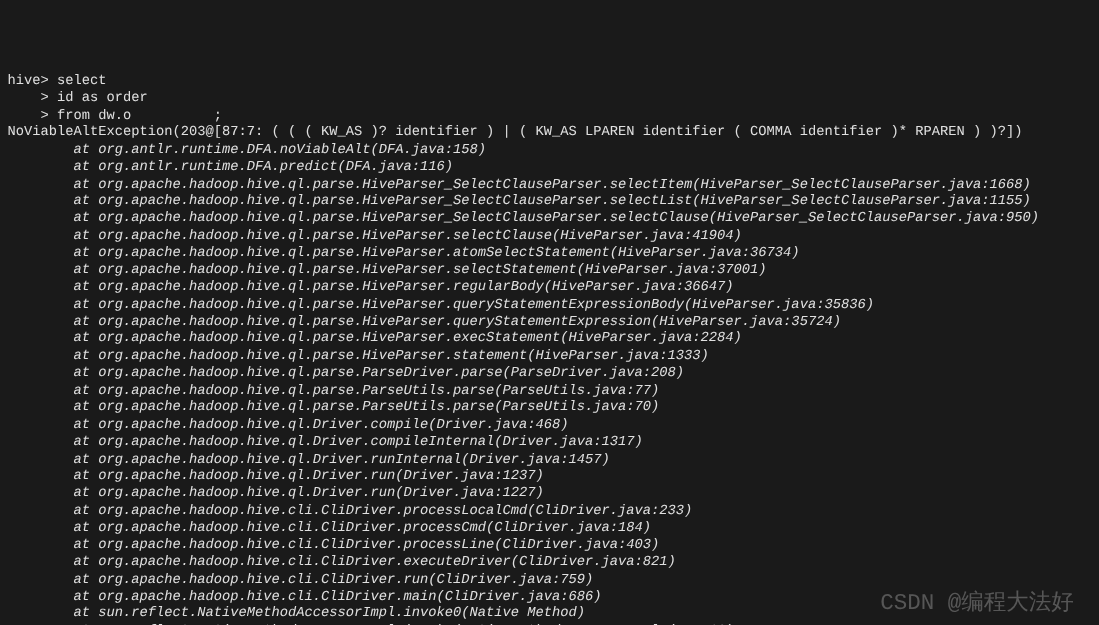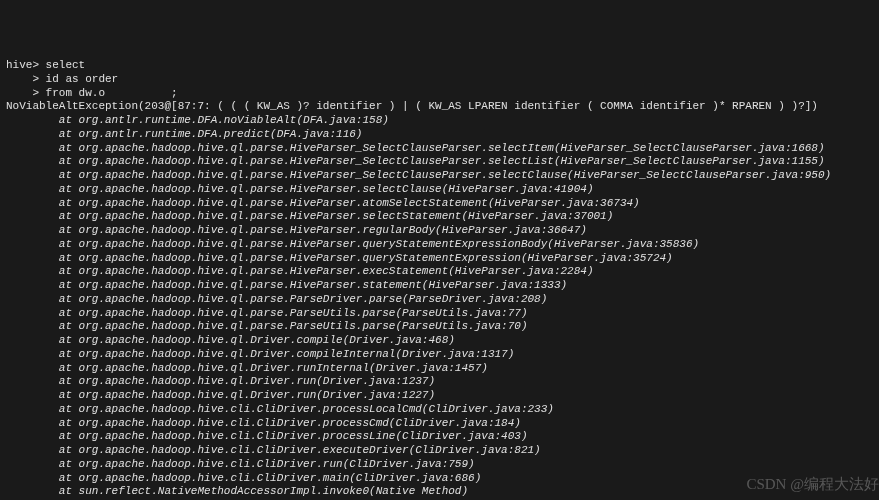--- a/index.html
+++ b/index.html
@@ -13,25 +13,25 @@
       width: 879px;
       height: 500px;
       overflow: hidden;
       white-space: pre;
     }
     .prompt-line { color: #e0e0e0; }
     .exception-line { color: #e0e0e0; }
     .trace-line { color: #e0e0e0; padding-left: 8ch; font-style: italic; }
     .watermark {
       position: fixed;
-      right: 0;
+      right: 20px;
       bottom: 6px;
       color: rgba(200,200,200,0.35);
-      font-size: 15px;
-      font-family: Liberation Serif, serif;
+      font-size: 18px;
+      font-family: Liberation Mono, monospace;
       pointer-events: none;
     }
   </style>
 </head>
 <body>
 
 
 
 <div><div class="prompt-line"><span>hive&gt; </span><span>select</span></div><div class="prompt-line"><span>    &gt; </span><span>id as order</span></div><div class="prompt-line"><span>    &gt; </span><span>from dw.o</span><span>          ;</span></div><div class="exception-line">NoViableAltException(203@[87:7: ( ( ( KW_AS )? identifier ) | ( KW_AS LPAREN identifier ( COMMA identifier )* RPAREN ) )?])</div><div id="trace-container"><div class="trace-line"><span>at </span><span>org.antlr.runtime.DFA.noViableAlt(DFA.java:158)</span></div><div class="trace-line"><span>at </span><span>org.antlr.runtime.DFA.predict(DFA.java:116)</span></div><div class="trace-line"><span>at </span><span>org.apache.hadoop.hive.ql.parse.HiveParser_SelectClauseParser.selectItem(HiveParser_SelectClauseParser.java:1668)</span></div><div class="trace-line"><span>at </span><span>org.apache.hadoop.hive.ql.parse.HiveParser_SelectClauseParser.selectList(HiveParser_SelectClauseParser.java:1155)</span></div><div class="trace-line"><span>at </span><span>org.apache.hadoop.hive.ql.parse.HiveParser_SelectClauseParser.selectClause(HiveParser_SelectClauseParser.java:950)</span></div><div class="trace-line"><span>at </span><span>org.apache.hadoop.hive.ql.parse.HiveParser.selectClause(HiveParser.java:41904)</span></div><div class="trace-line"><span>at </span><span>org.apache.hadoop.hive.ql.parse.HiveParser.atomSelectStatement(HiveParser.java:36734)</span></div><div class="trace-line"><span>at </span><span>org.apache.hadoop.hive.ql.parse.HiveParser.selectStatement(HiveParser.java:37001)</span></div><div class="trace-line"><span>at </span><span>org.apache.hadoop.hive.ql.parse.HiveParser.regularBody(HiveParser.java:36647)</span></div><div class="trace-line"><span>at </span><span>org.apache.hadoop.hive.ql.parse.HiveParser.queryStatementExpressionBody(HiveParser.java:35836)</span></div><div class="trace-line"><span>at </span><span>org.apache.hadoop.hive.ql.parse.HiveParser.queryStatementExpression(HiveParser.java:35724)</span></div><div class="trace-line"><span>at </span><span>org.apache.hadoop.hive.ql.parse.HiveParser.execStatement(HiveParser.java:2284)</span></div><div class="trace-line"><span>at </span><span>org.apache.hadoop.hive.ql.parse.HiveParser.statement(HiveParser.java:1333)</span></div><div class="trace-line"><span>at </span><span>org.apache.hadoop.hive.ql.parse.ParseDriver.parse(ParseDriver.java:208)</span></div><div class="trace-line"><span>at </span><span>org.apache.hadoop.hive.ql.parse.ParseUtils.parse(ParseUtils.java:77)</span></div><div class="trace-line"><span>at </span><span>org.apache.hadoop.hive.ql.parse.ParseUtils.parse(ParseUtils.java:70)</span></div><div class="trace-line"><span>at </span><span>org.apache.hadoop.hive.ql.Driver.compile(Driver.java:468)</span></div><div class="trace-line"><span>at </span><span>org.apache.hadoop.hive.ql.Driver.compileInternal(Driver.java:1317)</span></div><div class="trace-line"><span>at </span><span>org.apache.hadoop.hive.ql.Driver.runInternal(Driver.java:1457)</span></div><div class="trace-line"><span>at </span><span>org.apache.hadoop.hive.ql.Driver.run(Driver.java:1237)</span></div><div class="trace-line"><span>at </span><span>org.apache.hadoop.hive.ql.Driver.run(Driver.java:1227)</span></div><div class="trace-line"><span>at </span><span>org.apache.hadoop.hive.cli.CliDriver.processLocalCmd(CliDriver.java:233)</span></div><div class="trace-line"><span>at </span><span>org.apache.hadoop.hive.cli.CliDriver.processCmd(CliDriver.java:184)</span></div><div class="trace-line"><span>at </span><span>org.apache.hadoop.hive.cli.CliDriver.processLine(CliDriver.java:403)</span></div><div class="trace-line"><span>at </span><span>org.apache.hadoop.hive.cli.CliDriver.executeDriver(CliDriver.java:821)</span></div><div class="trace-line"><span>at </span><span>org.apache.hadoop.hive.cli.CliDriver.run(CliDriver.java:759)</span></div><div class="trace-line"><span>at </span><span>org.apache.hadoop.hive.cli.CliDriver.main(CliDriver.java:686)</span></div><div class="trace-line"><span>at </span><span>sun.reflect.NativeMethodAccessorImpl.invoke0(Native Method)</span></div><div class="trace-line"><span>at </span><span>sun.reflect.NativeMethodAccessorImpl.invoke(NativeMethodAccessorImpl.java:62)</span></div></div></div>
 

